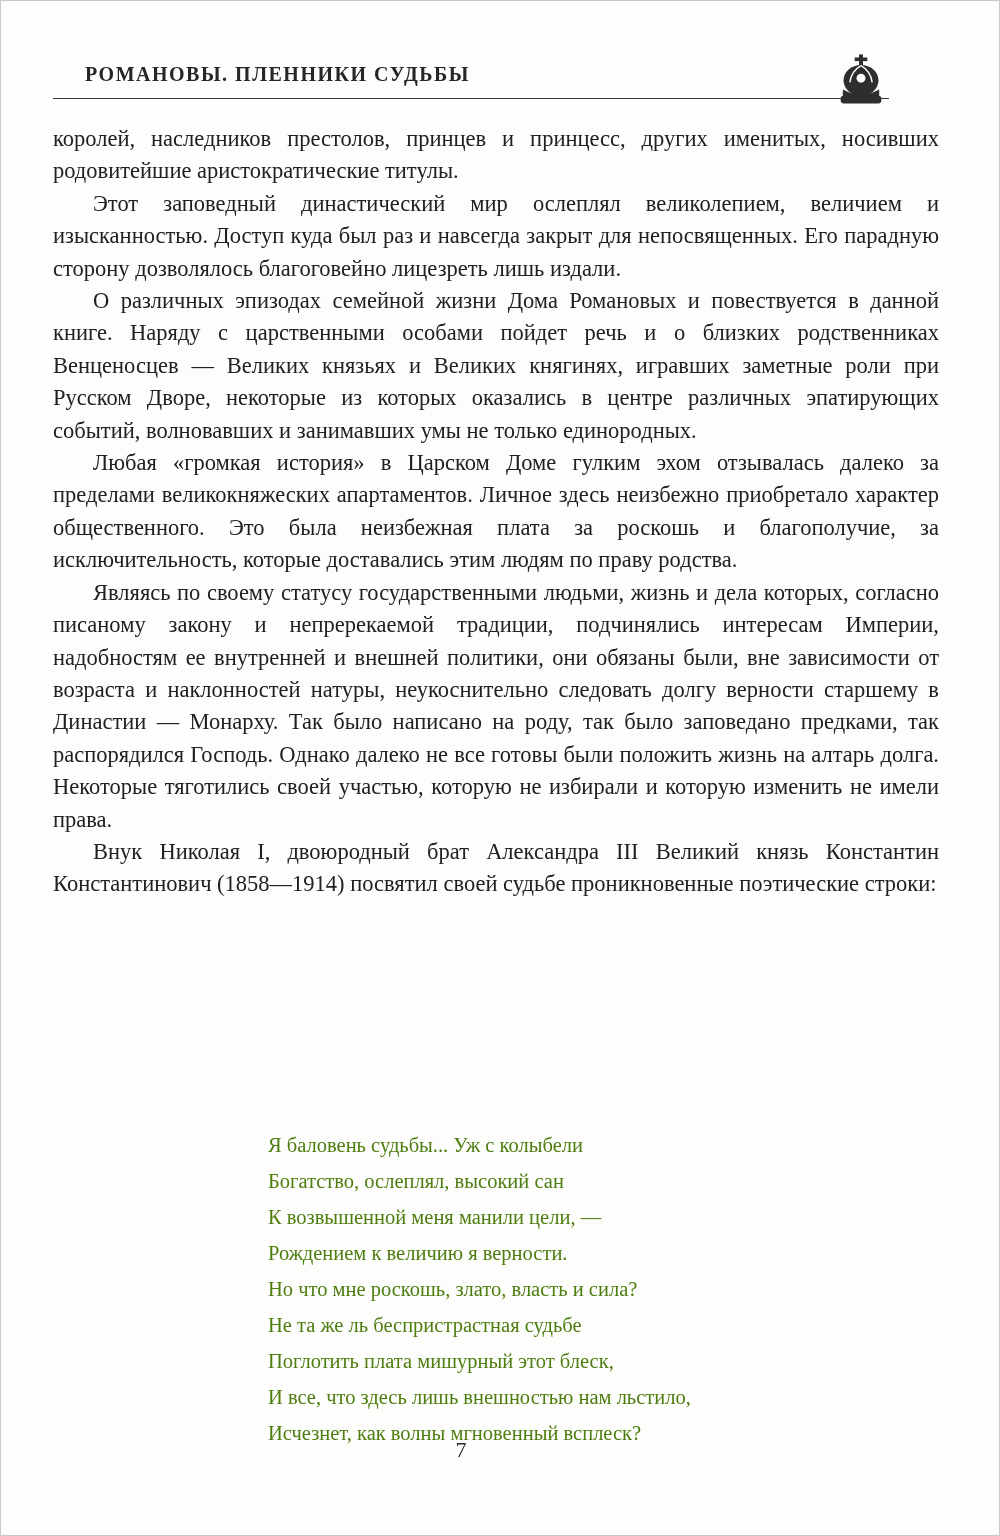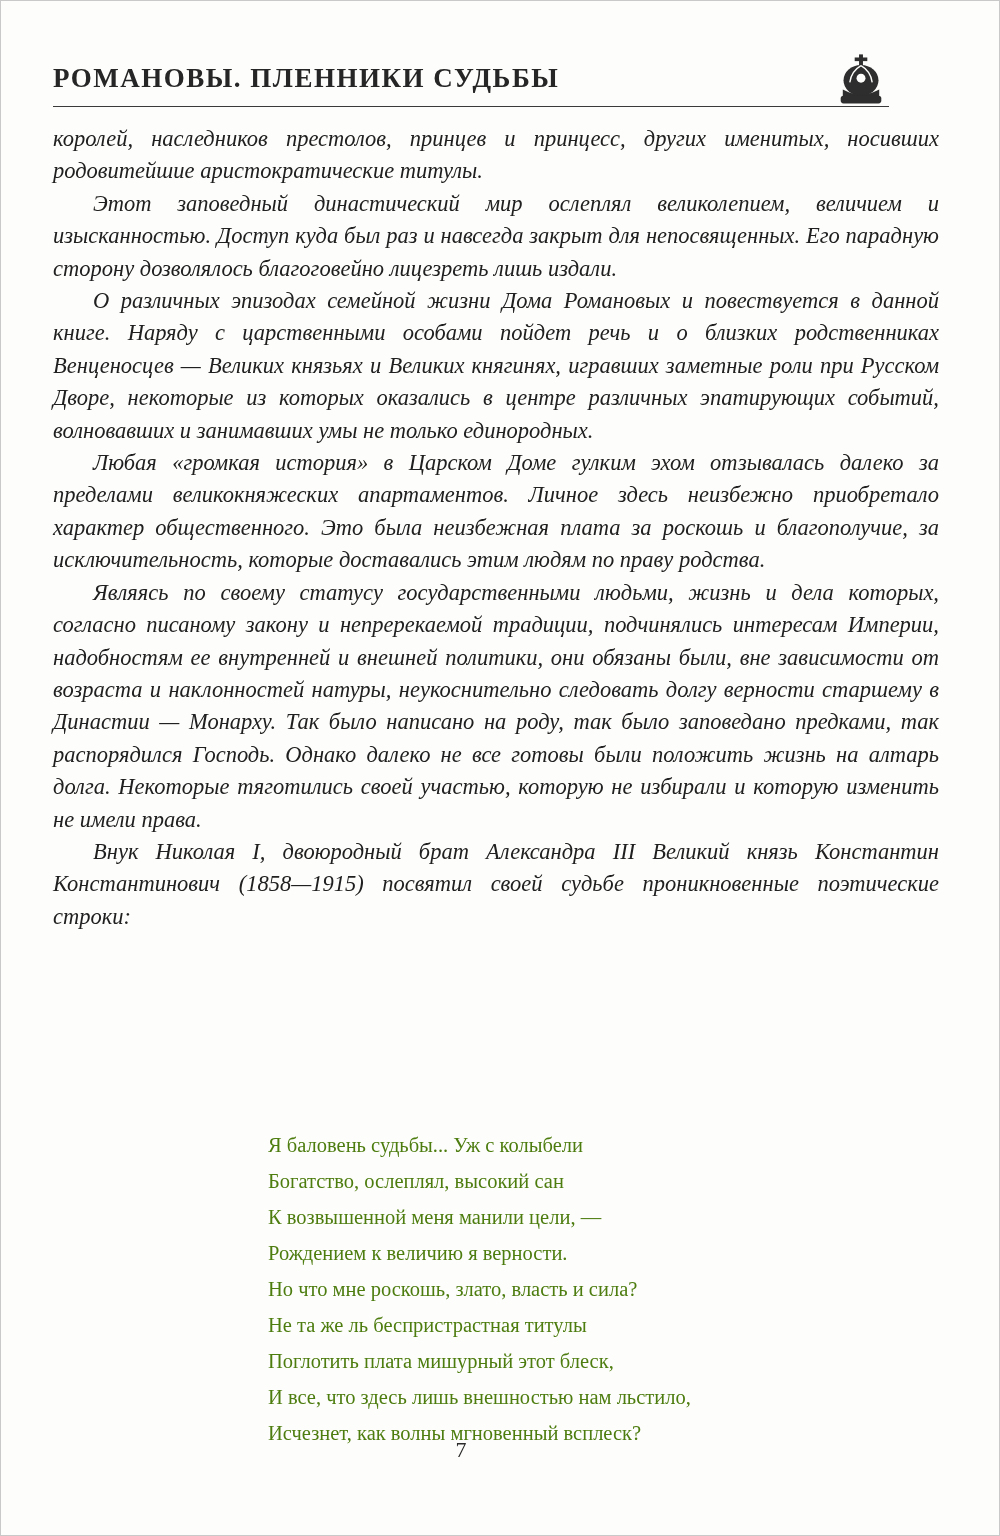--- a/index.html
+++ b/index.html
@@ -19,38 +19,38 @@
     position: absolute;
     left: 52px;
     top: 62px;
     width: 836px;
     border-bottom: 1.5px solid #3a3a3a;
     padding-bottom: 12px;
   }
   .running-header .title {
     font-family: "Liberation Serif", serif;
     font-weight: bold;
-    font-size: 27px;
+    font-size: 20px;
     letter-spacing: 1.5px;
     color: #262626;
+    margin-left: 32px;
   }
   .crown {
     position: absolute;
     right: 110px;
     top: 52px;
     width: 56px;
     height: 56px;
   }
   .crown svg { width: 100%; height: 100%; }
   .body-text {
     position: absolute;
     left: 52px;
     top: 122px;
     width: 886px;
-    font-style: italic;
   }
   .body-text p {
     margin: 0;
     font-size: 22.5px;
     line-height: 32.4px;
     text-align: justify;
     text-indent: 40px;
     color: #202020;
   }
   .body-text p.no-indent { text-indent: 0; }
@@ -99,30 +99,30 @@
       </g>
     </svg>
   </div>
 
   <div class="body-text">
     <p class="no-indent">королей, наследников престолов, принцев и принцесс, других именитых, носивших родовитейшие аристократические титулы.</p>
     <p>Этот заповедный династический мир ослеплял великолепием, величием и изысканностью. Доступ куда был раз и навсегда закрыт для непосвященных. Его парадную сторону дозволялось благоговейно лицезреть лишь издали.</p>
     <p>О различных эпизодах семейной жизни Дома Романовых и повествуется в данной книге. Наряду с царственными особами пойдет речь и о близких родственниках Венценосцев — Великих князьях и Великих княгинях, игравших заметные роли при Русском Дворе, некоторые из которых оказались в центре различных эпатирующих событий, волновавших и занимавших умы не только единородных.</p>
     <p>Любая «громкая история» в Царском Доме гулким эхом отзывалась далеко за пределами великокняжеских апартаментов. Личное здесь неизбежно приобретало характер общественного. Это была неизбежная плата за роскошь и благополучие, за исключительность, которые доставались этим людям по праву родства.</p>
     <p>Являясь по своему статусу государственными людьми, жизнь и дела которых, согласно писаному закону и непререкаемой традиции, подчинялись интересам Империи, надобностям ее внутренней и внешней политики, они обязаны были, вне зависимости от возраста и наклонностей натуры, неукоснительно следовать долгу верности старшему в Династии — Монарху. Так было написано на роду, так было заповедано предками, так распорядился Господь. Однако далеко не все готовы были положить жизнь на алтарь долга. Некоторые тяготились своей участью, которую не избирали и которую изменить не имели права.</p>
-    <p>Внук Николая I, двоюродный брат Александра III Великий князь Константин Константинович (1858—1915) посвятил своей судьбе проникновенные поэтические строки:</p>
+    <p>Внук Николая I, двоюродный брат Александра III Великий князь Константин Константинович (1858—1914) посвятил своей судьбе проникновенные поэтические строки:</p>
   </div>
 
   <div class="poem">
     <div class="poem-line">Я баловень судьбы... Уж с колыбели</div>
     <div class="poem-line">Богатство, ослеплял, высокий сан</div>
     <div class="poem-line">К возвышенной меня манили цели, —</div>
     <div class="poem-line">Рождением к величию я верности.</div>
     <div class="poem-line">Но что мне роскошь, злато, власть и сила?</div>
-    <div class="poem-line">Не та же ль беспристрастная титулы</div>
+    <div class="poem-line">Не та же ль беспристрастная судьбе</div>
     <div class="poem-line">Поглотить плата мишурный этот блеск,</div>
     <div class="poem-line">И все, что здесь лишь внешностью нам льстило,</div>
     <div class="poem-line">Исчезнет, как волны мгновенный всплеск?</div>
   </div>
 
   <div class="page-number">7</div>
 
 </div>
 
 </body></html>

